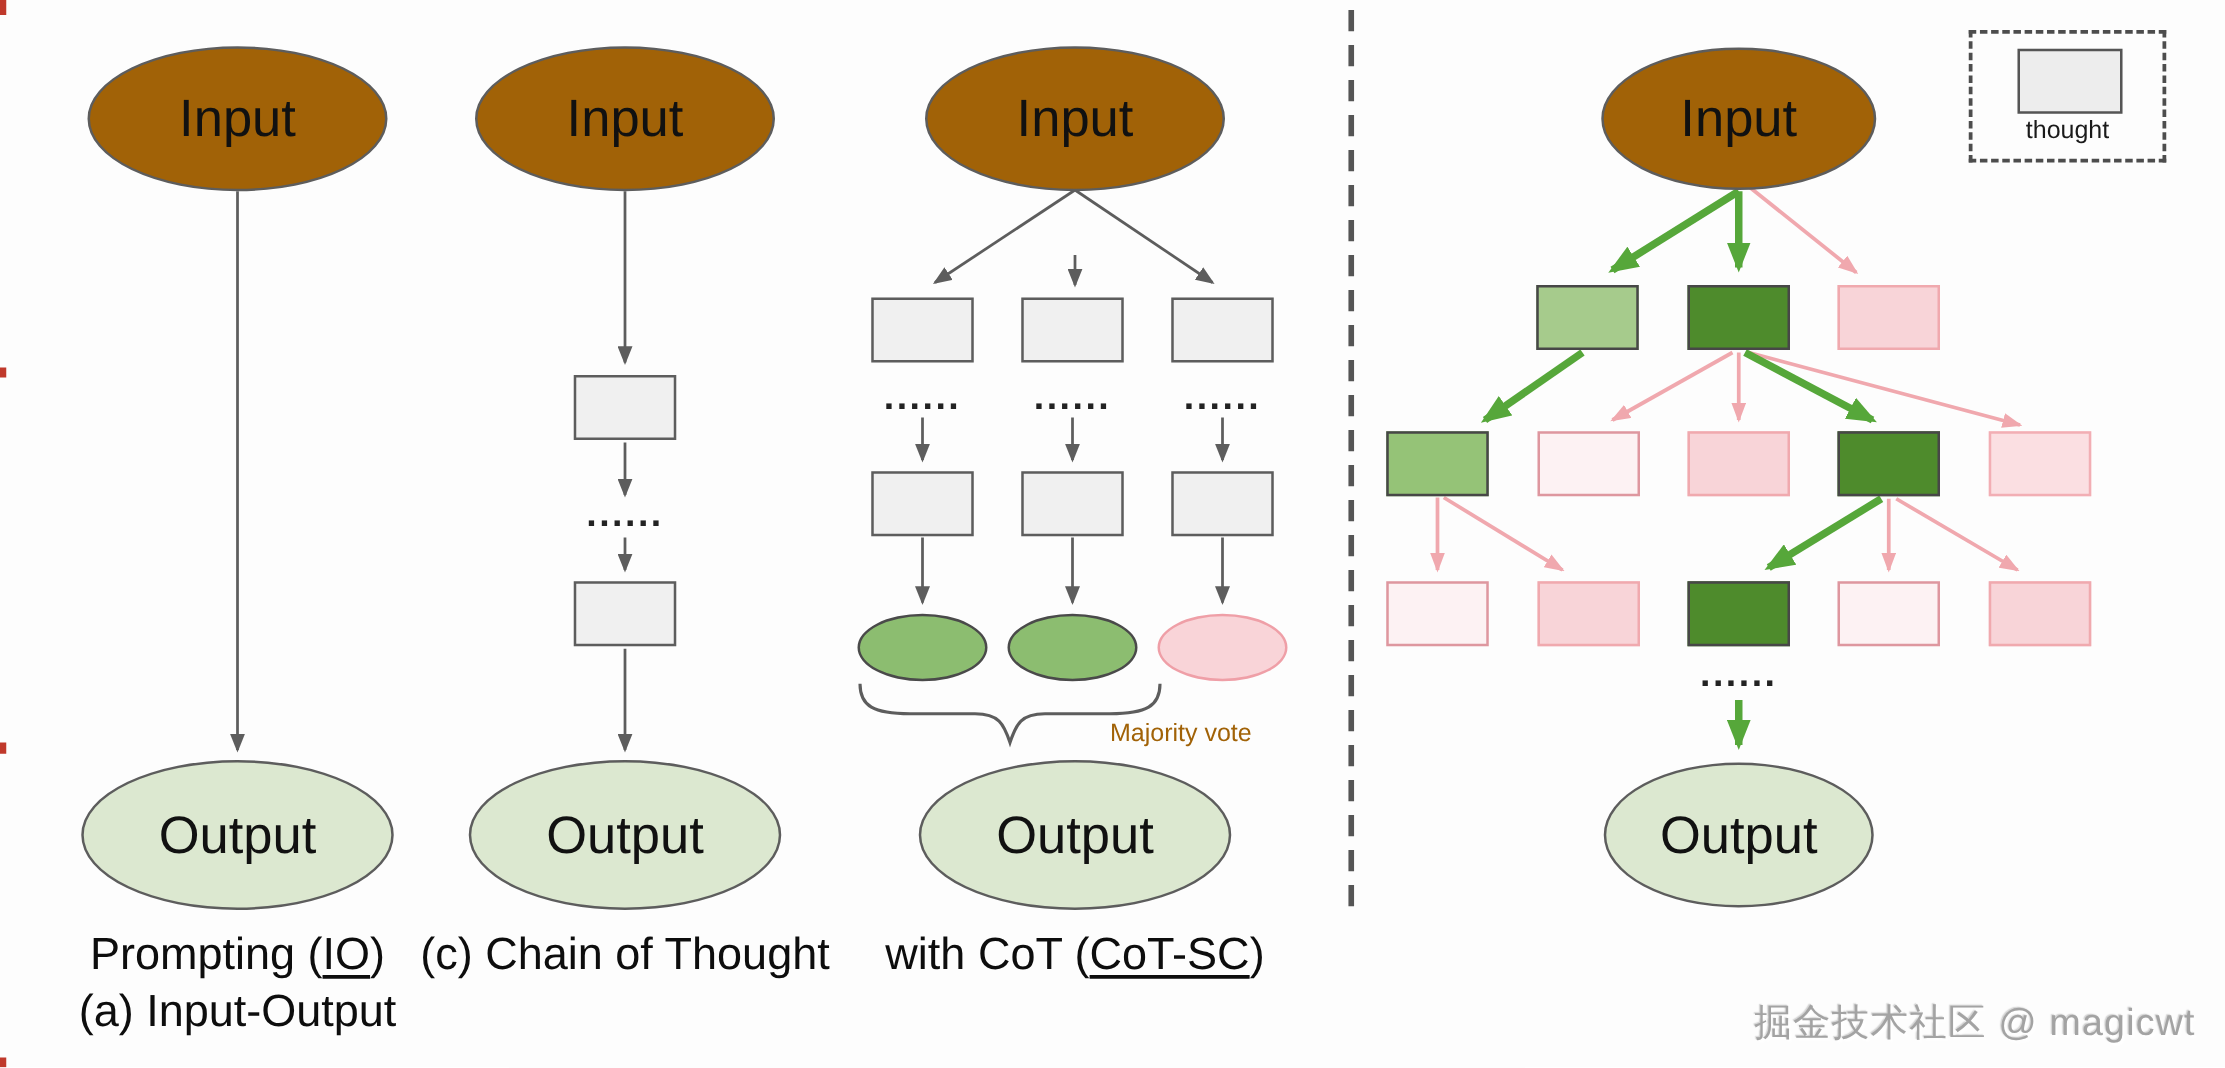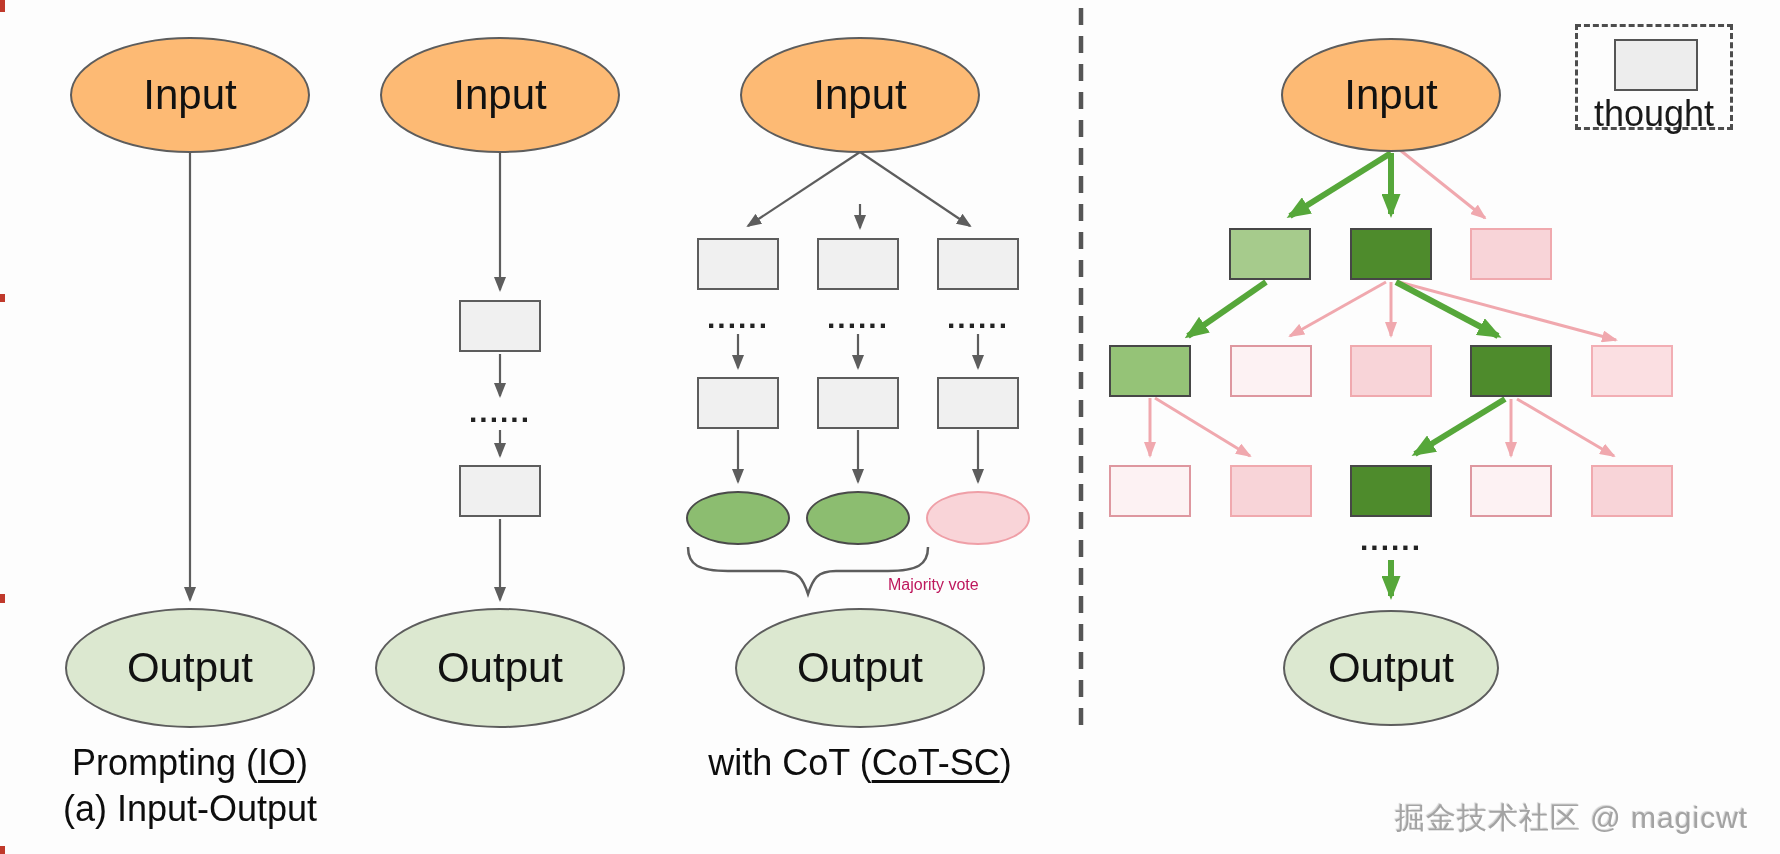--- a/index.html
+++ b/index.html
@@ -2,21 +2,21 @@
 <html><head>
 <meta charset="utf-8">
 <style>
   html,body{margin:0;padding:0;background:#ffffff;}
   .canvas{position:relative;width:1780px;height:854px;background:#fdfdfd;overflow:hidden;
           font-family:"Liberation Sans","DejaVu Sans",sans-serif;color:#111;}
   svg.layer{position:absolute;left:0;top:0;width:1780px;height:854px;pointer-events:none;}
 
   .ellipse{position:absolute;border:2.5px solid #5d5d5d;border-radius:50%;
            display:flex;align-items:center;justify-content:center;
-           font-size:42px;color:#111;background:#fdba74;box-sizing:border-box;}
+           font-size:42px;color:#111;background:#a16207;box-sizing:border-box;}
   .ellipse.out{background:#dce8d0;}
   .smallellipse{position:absolute;border:2.5px solid #4a4a4a;border-radius:50%;box-sizing:border-box;}
   .smallellipse.green{background:#8cbd70;}
   .smallellipse.pink{background:#f9d4d8;border-color:#ef9fa7;}
 
   .tbox{position:absolute;width:82px;height:52px;box-sizing:border-box;
         border:2.5px solid #5d5d5d;background:#f0f0f0;}
   .tbox.dgreen{background:#4e8b2c;border-color:#474747;}
   .tbox.lgreen{background:#a6cb8c;border-color:#474747;}
   .tbox.mgreen{background:#95c377;border-color:#474747;}
@@ -24,30 +24,30 @@
   .tbox.palepink{background:#fdf2f3;border-color:#de979f;}
   .tbox.softpink{background:#fbdfe2;border-color:#f2aeb4;}
 
   .dots{position:absolute;width:120px;text-align:center;font-size:30px;font-weight:700;
         letter-spacing:2px;color:#222;line-height:16px;}
 
   .caption{position:absolute;text-align:center;font-size:36px;line-height:46px;color:#0d0d0d;}
   .caption .abbr{text-decoration:underline;text-underline-offset:5px;text-decoration-thickness:3px;}
   .caption.bold{font-weight:700;font-size:37px;}
 
-  .mvote{position:absolute;font-size:16px;color:#be185d;}
+  .mvote{position:absolute;font-size:20px;color:#a16207;}
 
   .legend{position:absolute;left:1575px;top:24px;width:158px;height:106px;
           border:3px dashed #4d4d4d;box-sizing:border-box;background:#fdfdfd;}
   .legend .lbox{position:absolute;left:36px;top:12px;width:84px;height:52px;
                 background:#ededed;border:2.5px solid #555;box-sizing:border-box;}
   .legend .llabel{position:absolute;left:0;top:66px;width:152px;text-align:center;
-                  font-size:36px;color:#1a1a1a;}
-
-  .watermark{position:absolute;left:1395px;top:798px;width:370px;text-align:left;
+                  font-size:20px;color:#1a1a1a;}
+
+  .watermark{position:absolute;left:1395px;top:798px;width:370px;text-align:center;
              font-size:30px;color:#a3a3a3;letter-spacing:1px;
              text-shadow:2px 2px 2px #ffffff,-1px -1px 1px rgba(0,0,0,0.18);}
 
   .redmark{position:absolute;left:0;width:5px;background:#c0392b;}
 </style>
 </head>
 <body>
 
 <div class="canvas">
 
@@ -125,20 +125,21 @@
   <div class="ellipse" style="left:380px;top:37px;width:240px;height:116px;">
       <span>Input</span>
     </div>
   <div class="tbox" style="left:459px;top:300px;"></div>
   <div class="dots" style="left:440px;top:404px;">......</div>
   <div class="tbox" style="left:459px;top:465px;"></div>
   <div class="ellipse out" style="left:375px;top:608px;width:250px;height:120px;">
       <span>Output</span>
     </div>
   <div class="caption" style="left:310px;top:740px;width:380px;">
+    <div>(c) Chain of Thought</div>
   </div>
 
   <div class="ellipse" style="left:740px;top:37px;width:240px;height:116px;">
       <span>Input</span>
     </div>
   <div class="tbox" style="left:697px;top:238px;"></div>
   <div class="tbox" style="left:817px;top:238px;"></div>
   <div class="tbox" style="left:937px;top:238px;"></div>
   <div class="dots" style="left:678px;top:310px;">......</div>
   <div class="dots" style="left:798px;top:310px;">......</div>

